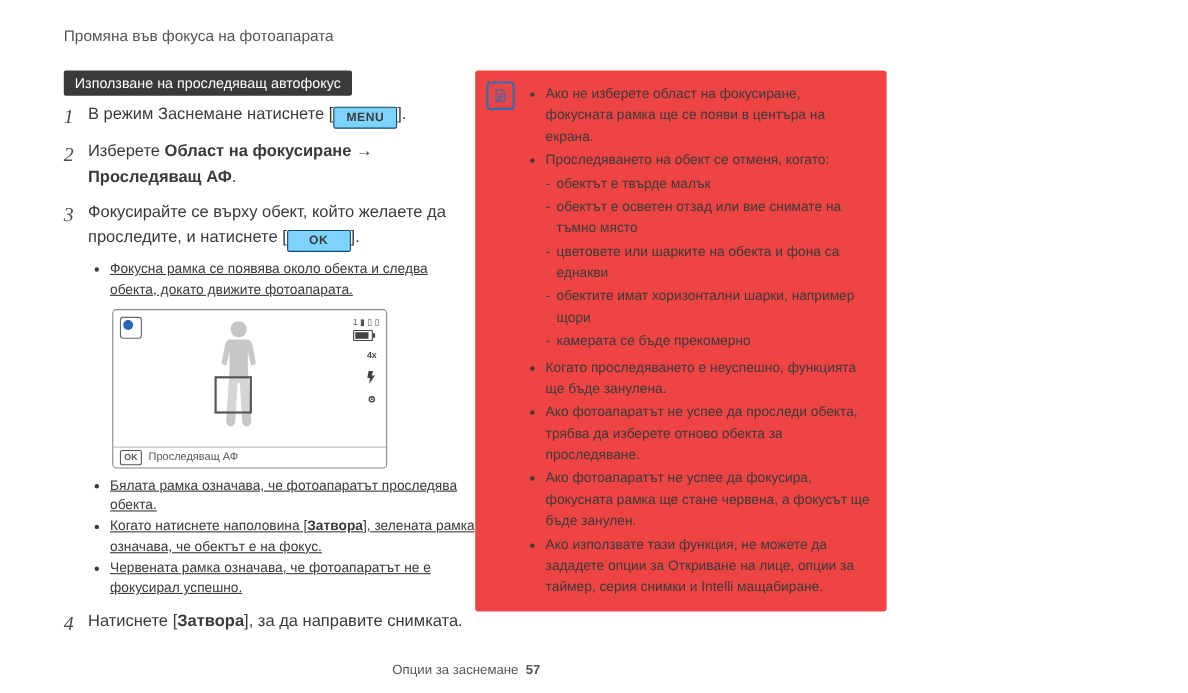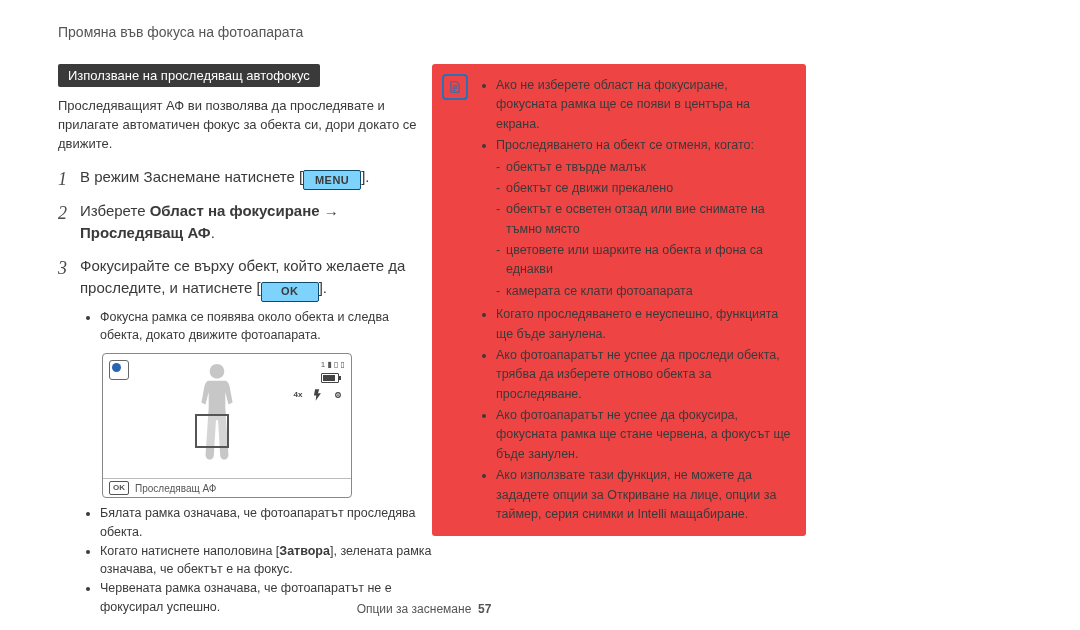--- a/index.html
+++ b/index.html
@@ -81,20 +81,21 @@
     border-radius: 2px;
     background: #7dd3fc;
     vertical-align: -2px;
   }
   .sub-bullets {
     list-style: disc;
     margin: 6px 0 8px 0;
     padding-left: 20px;
     font-size: 12.5px;
     line-height: 1.5;
+    text-decoration: underline;
   }
   
   .lcd {
     width: 250px;
     height: 145px;
     margin: 6px 0 6px 22px;
     border: 1px solid #888;
     border-radius: 4px;
     position: relative;
     box-sizing: border-box;
@@ -138,21 +139,21 @@
     color:#555;
     line-height:1.2;
   }
   .lcd .hud .batt {
     display:inline-block;width:16px;height:8px;border:1px solid #444;border-radius:1px;position:relative;margin-top:3px;
   }
   .lcd .hud .batt::after{content:"";position:absolute;right:-3px;top:2px;width:2px;height:4px;background:#444;}
   .lcd .hud .batt::before{content:"";position:absolute;left:1px;top:1px;width:12px;height:6px;background:#444;}
   .lcd .right-icons{
     position:absolute; right:6px; top:34px;
-    display:flex; gap:6px; align-items:center;
+    display:flex; flex-direction:column; gap:6px; align-items:center;
   }
   .lcd .ico{
     width:14px;height:14px; display:flex;align-items:center;justify-content:center;
   }
   .lcd .statusbar {
     position:absolute;
     left:0; right:0; bottom:0;
     height:18px;
     border-top:1px solid #bbb;
     display:flex; align-items:center;
@@ -211,21 +212,20 @@
 <body>
 
 <div class="page">
 
   <div class="running-head">Промяна във фокуса на фотоапарата</div>
 
   <div class="cols">
 
     <div class="col-left">
       <span class="tab">Използване на проследяващ автофокус</span>
-      <p class="intro">Проследяващият АФ ви позволява да проследявате и прилагате автоматичен фокус за обекта си, дори докато се движите.</p>
 
       <ol class="steps">
 
         <li>
           <span>В режим Заснемане натиснете [</span><span class="kbd">MENU</span><span>].</span>
         </li>
 
         <li>
           <span>Изберете </span><b>Област на фокусиране</b><span> → </span><b>Проследяващ АФ</b><span>.</span>
         </li>
@@ -292,24 +292,24 @@
               <path fill="none" stroke="#2b6fb5" stroke-width="2" d="M5 3h10l4 5v13H5z"></path>
               <path stroke="#2b6fb5" stroke-width="2" d="M8 10h8M8 14h8M8 18h5"></path>
             </svg>
         </div>
         <ul>
           <li>Ако не изберете област на фокусиране, фокусната рамка ще се появи в центъра на екрана.</li>
           <li>
             <span>Проследяването на обект се отменя, когато:</span>
             <ul>
               <li>обектът е твърде малък</li>
-              <li>обектът се движи прекалено</li>
               <li>обектът е осветен отзад или вие снимате на тъмно място</li>
               <li>цветовете или шарките на обекта и фона са еднакви</li>
-              <li>камерата се клати фотоапарата</li>
+              <li>обектите имат хоризонтални шарки, например щори</li>
+              <li>камерата се бъде прекомерно</li>
             </ul>
           </li>
           <li>Когато проследяването е неуспешно, функцията ще бъде занулена.</li>
           <li>Ако фотоапаратът не успее да проследи обекта, трябва да изберете отново обекта за проследяване.</li>
           <li>Ако фотоапаратът не успее да фокусира, фокусната рамка ще стане червена, а фокусът ще бъде занулен.</li>
           <li>Ако използвате тази функция, не можете да зададете опции за Откриване на лице, опции за таймер, серия снимки и Intelli мащабиране.</li>
         </ul>
       </div>
     </div>
   </div>

